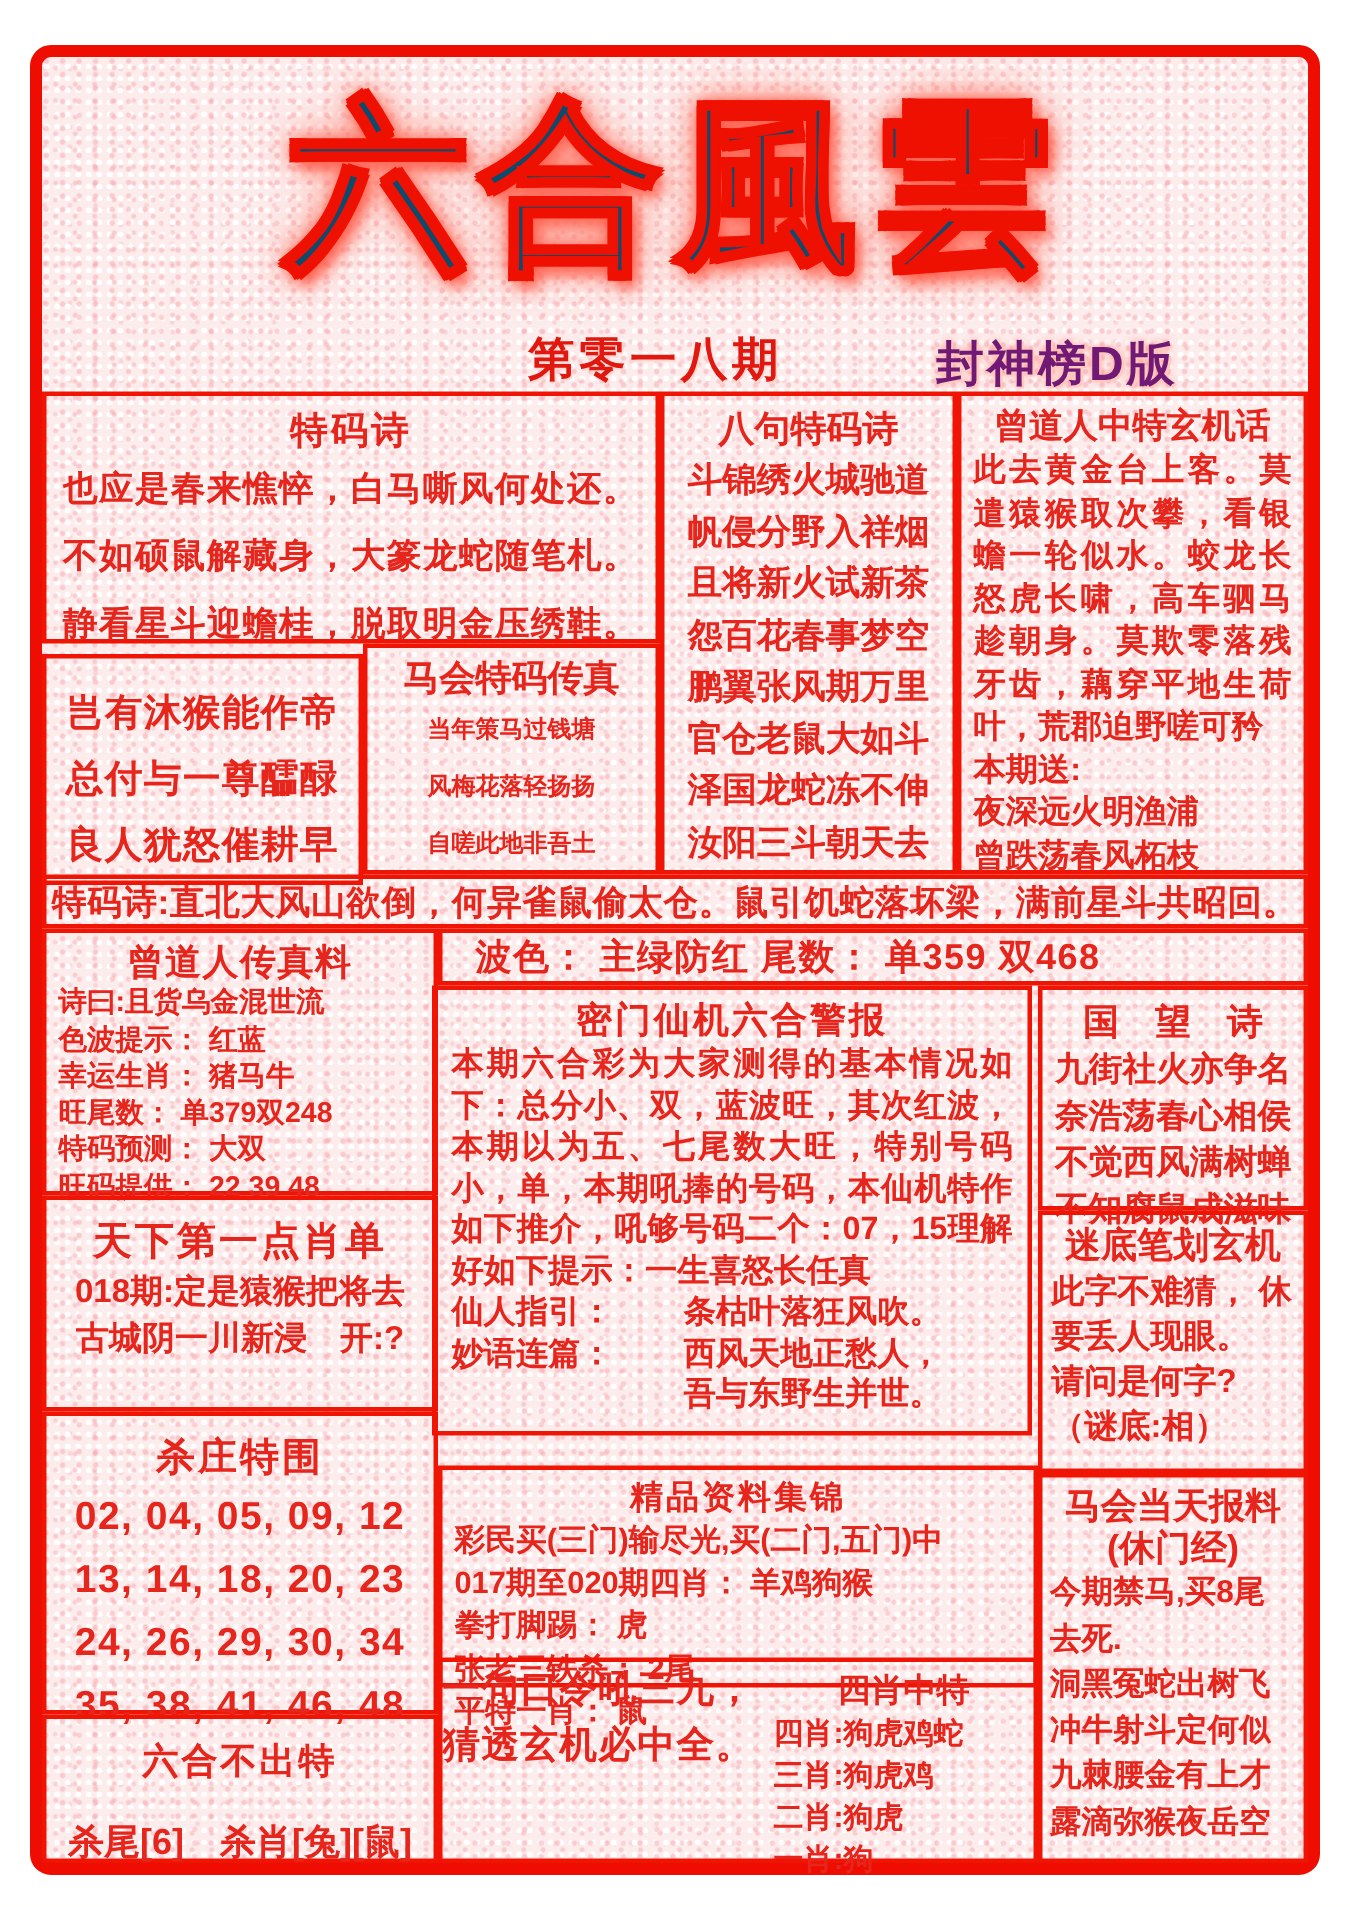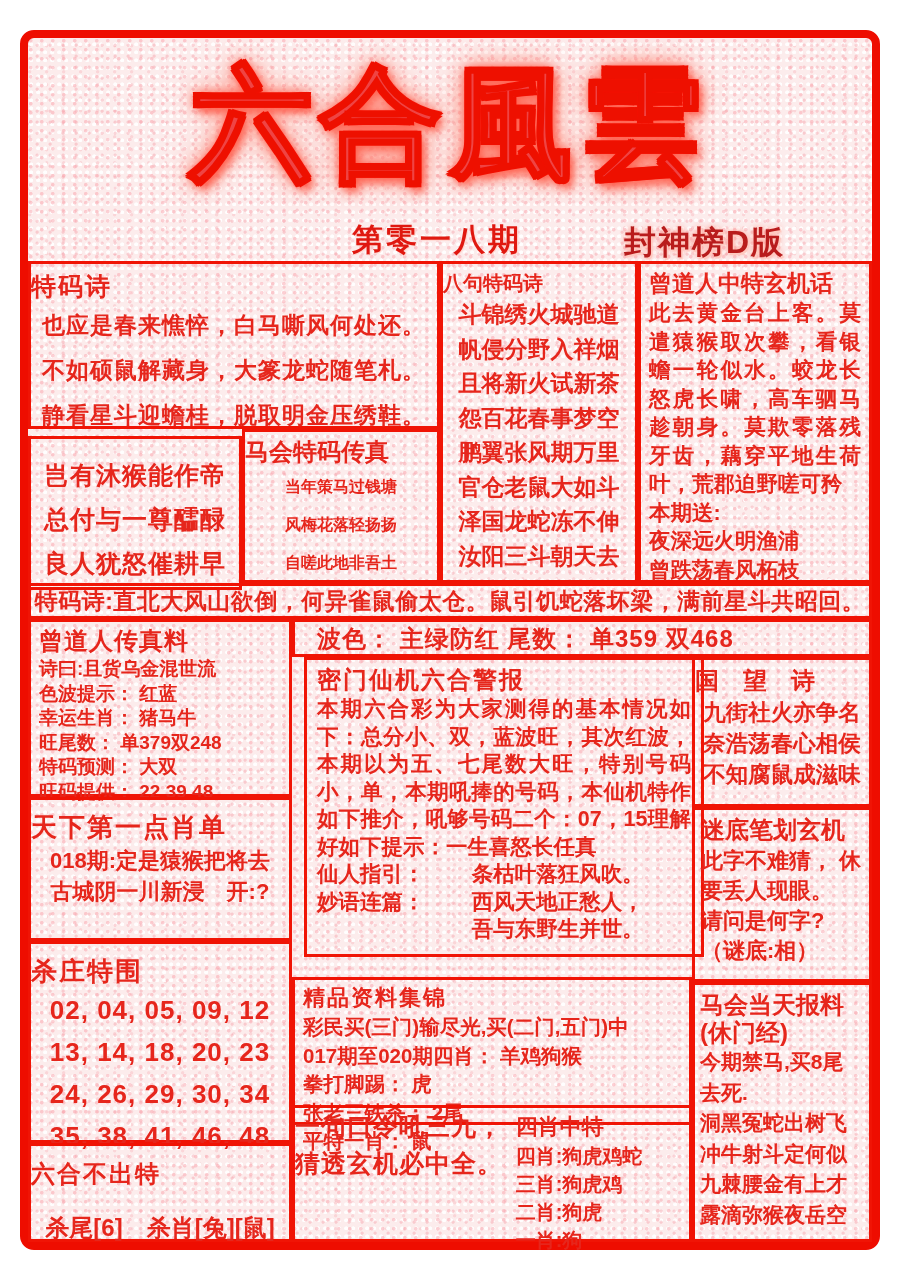--- a/index.html
+++ b/index.html
@@ -21,42 +21,42 @@
       radial-gradient(circle at 10% 60%, rgba(248,190,195,.5) 0 1.2px, transparent 2px);
     background-size: 11px 9px, 13px 11px, 7px 8px, 17px 13px;
     z-index:0;
   }
   .abs { position:absolute; z-index:2; }
   .box { position:absolute; z-index:2; border:3px solid #f01405; }
 
   #main-title {
     left:0; top:48px; width:900px; text-align:center;
     font-size:122px; line-height:1.25; letter-spacing:8px;
-    color:#ef4444; font-weight:bold;
+    color:#0c4a6e; font-weight:bold;
     -webkit-text-stroke:2.5px #ee1000;
     text-shadow:
       2px 2px 0 #f21000, -2px -2px 0 #f21000, 2px -2px 0 #f21000, -2px 2px 0 #f21000,
       0 0 9px #ff5040, 0 0 20px #ff6a58, 0 0 34px #ff9d8d,
       5px 7px 9px rgba(255,70,50,.85);
   }
   #issue { left:352px; top:219px; font-size:31px; letter-spacing:3px; color:#e01810;
            text-shadow:1px 1px 0 #ffd8d2; }
-  #edition { left:624px; top:221px; font-size:32px; letter-spacing:2px; color:#b91c1c;
+  #edition { left:624px; top:221px; font-size:32px; letter-spacing:2px; color:#701a75;
              text-shadow:1.5px 1.5px 0 #ffc9c0, 0 0 6px #ff8f80; }
 
-  .bt { text-align:left; font-weight:bold; }
+  .bt { text-align:center; font-weight:bold; }
   .ln { font-weight:bold; }
 
   
   #box-temashi { left:28px; top:261px; width:412px; height:168px; }
   #box-temashi .bt { font-size:25px; padding-top:6px; letter-spacing:2px; }
   #box-temashi .ln { font-size:23px; line-height:45px; text-align:center; letter-spacing:1px; }
 
   #box-eight { left:440px; top:261px; width:198px; height:322px; }
-  #box-eight .bt { font-size:20px; padding-top:6px; }
+  #box-eight .bt { font-size:24px; padding-top:6px; }
   #box-eight .ln { font-size:23px; line-height:34.5px; text-align:center; }
 
   #box-xuanji { left:638px; top:261px; width:234px; height:322px; padding:4px 8px; }
   #box-xuanji .bt { font-size:23px; }
   #box-xuanji .body { font-size:21.5px; line-height:28.5px; text-align:justify; }
   #box-xuanji .ln { font-size:21.5px; line-height:28.5px; }
 
   #box-muhou { left:28px; top:436px; width:214px; height:154px; padding-top:14px; }
   #box-muhou .ln { font-size:25px; line-height:44px; text-align:center; letter-spacing:1px; }
 
@@ -82,21 +82,21 @@
   #box-shazhuang .ln { font-size:26px; line-height:42px; text-align:center; letter-spacing:1px; }
 
   #box-buchute { left:28px; top:1143px; width:264px; height:99px; padding-top:12px; }
   #box-buchute .bt { font-size:24px; letter-spacing:2px; }
   #box-buchute .ln { font-size:24px; margin-top:22px; text-align:center; }
 
   
   #strip-bose { left:292px; top:619px; width:580px; height:38px; line-height:33px;
                 font-size:24px; padding-left:22px; letter-spacing:1px; }
 
-  #box-mimen { left:304px; top:657px; width:400px; height:300px; padding:4px 10px; }
+  #box-mimen { left:288px; top:657px; width:400px; height:300px; padding:4px 10px; }
   #box-mimen .bt { font-size:24px; letter-spacing:2px; }
   #box-mimen .body { font-size:21.5px; line-height:27.5px; text-align:justify; }
   .lblrow { display:flex; font-size:21.5px; line-height:27.5px; }
   .lblrow .lbl { white-space:nowrap; }
   .lblrow .sub { flex:1; text-align:center; }
   .lblrow .sub span { display:block; }
 
   #box-jingpin { left:292px; top:957px; width:400px; height:148px; padding:3px 8px;margin-top:20px; }
   #box-jingpin .bt { font-size:22px; letter-spacing:2px; }
   #box-jingpin .ln { font-size:20.5px; line-height:28.5px; }
@@ -244,20 +244,21 @@
       <div class="ln">三肖:狗虎鸡</div>
       <div class="ln">二肖:狗虎</div>
       <div class="ln">一肖:狗</div>
     </div>
   </div>
 
   <div id="box-guowang" class="box">
     <div class="bt">国　望　诗</div>
     <div class="ln">九街社火亦争名</div>
     <div class="ln">奈浩荡春心相侯</div>
+    <div class="ln">不觉西风满树蝉</div>
     <div class="ln">不知腐鼠成滋味</div>
   </div>
 
   <div id="box-midi" class="box">
     <div class="bt">迷底笔划玄机</div>
     <div class="ln">此字不难猜， 休</div>
     <div class="ln">要丢人现眼。</div>
     <div class="ln">请问是何字?</div>
     <div class="ln">（谜底:相）</div>
   </div>

